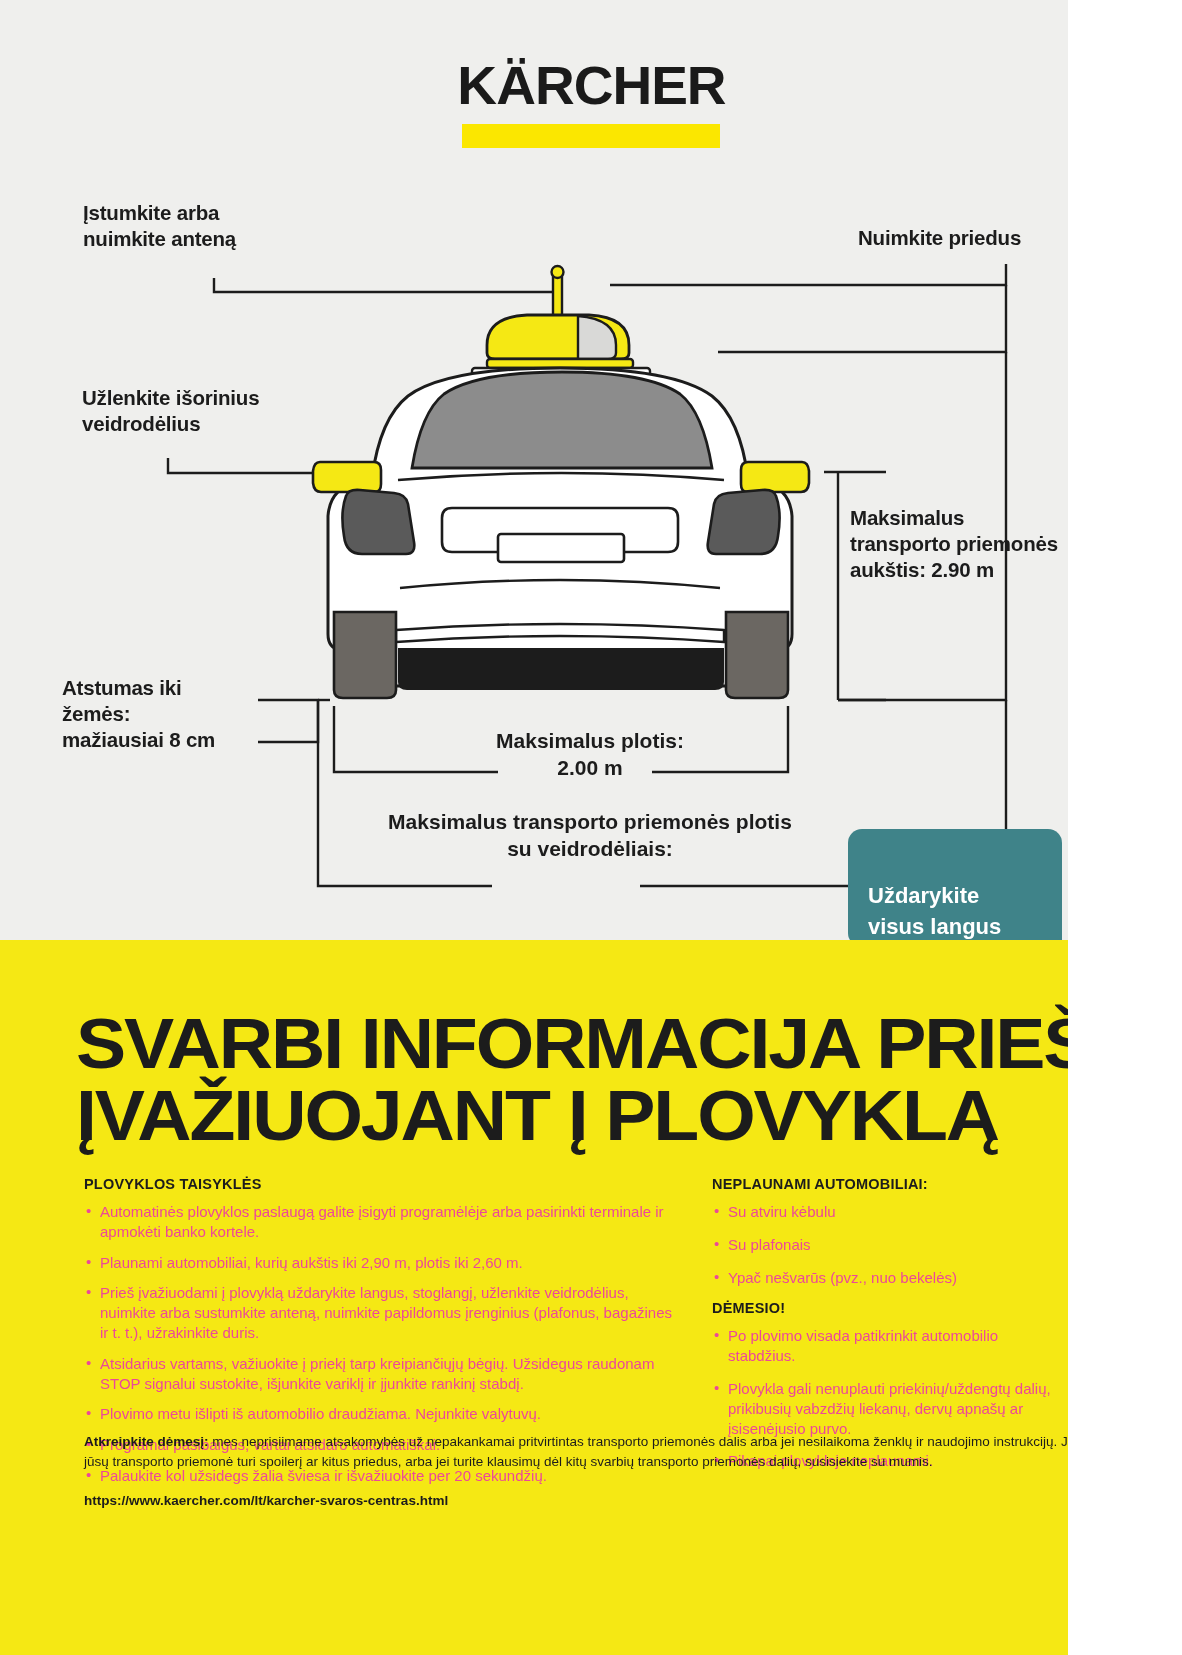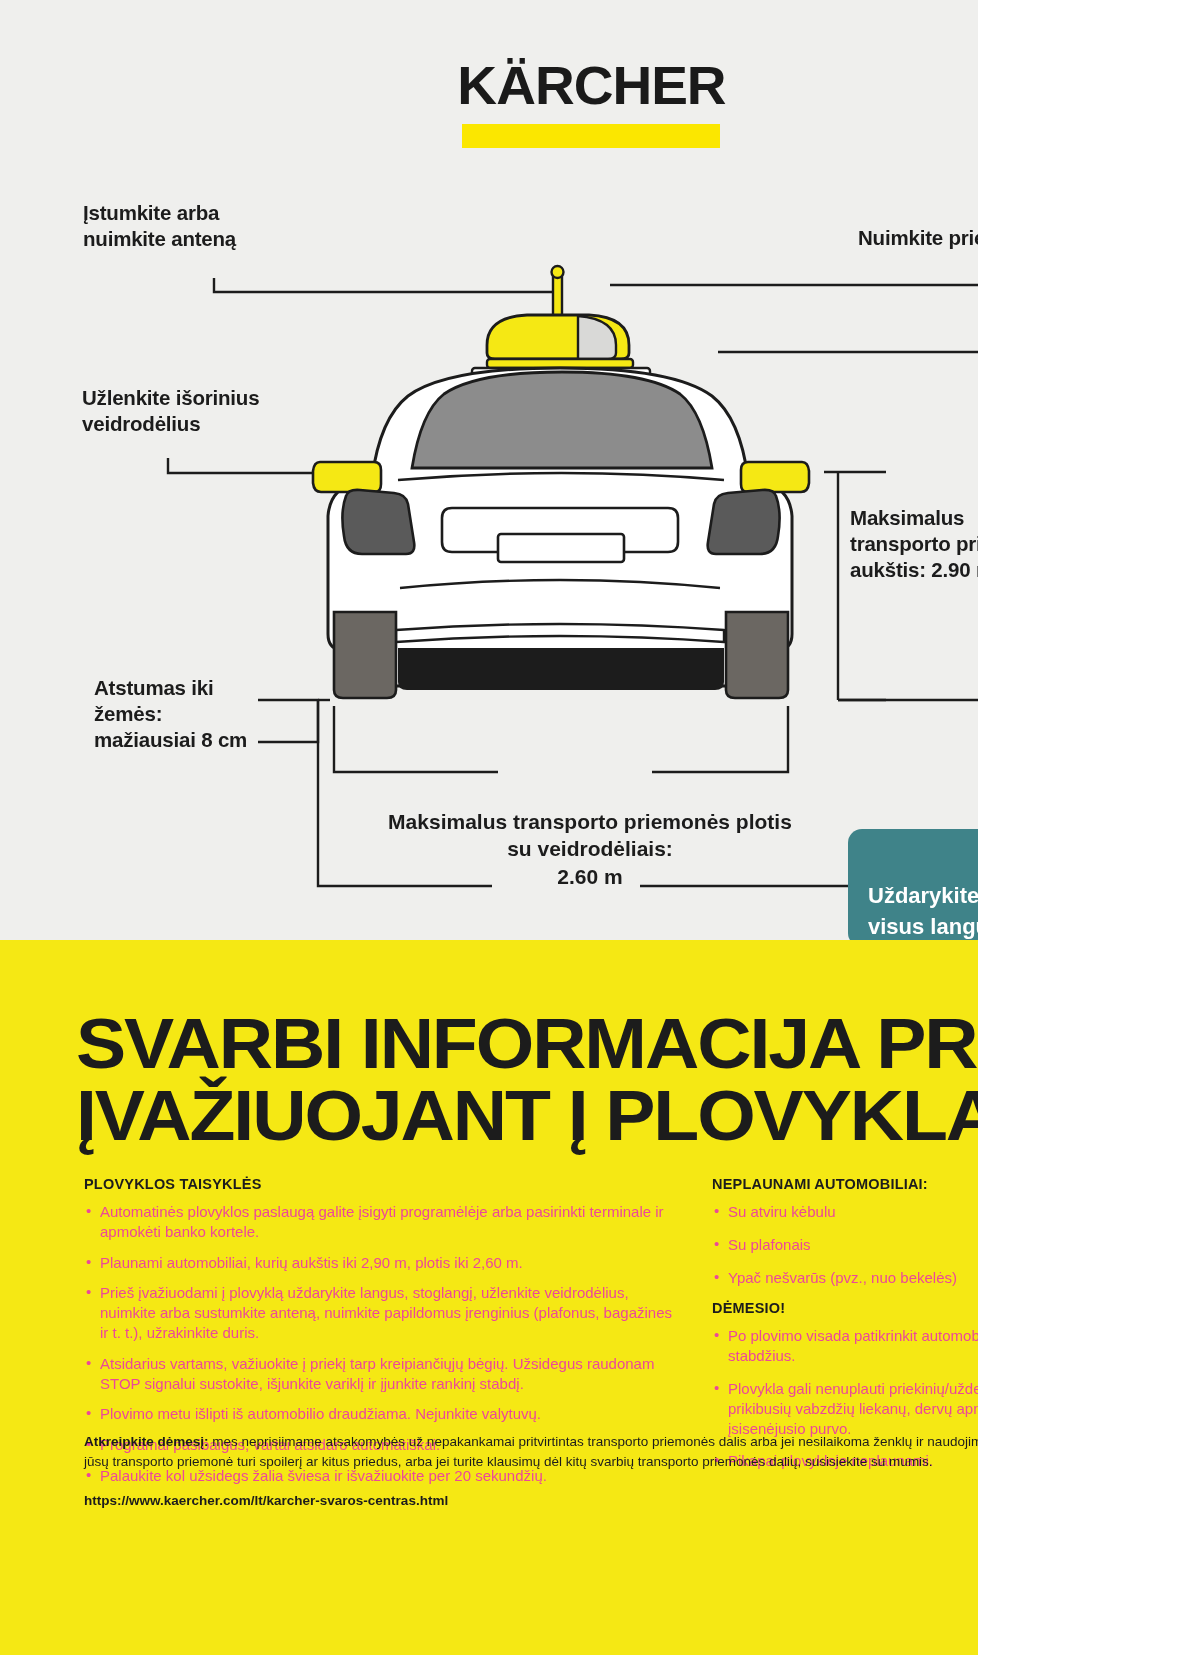--- a/index.html
+++ b/index.html
@@ -4,21 +4,21 @@
 <title>Karcher infographic</title>
 <style>
   * { box-sizing: border-box; margin: 0; padding: 0; }
   html, body {
     width: 1182px; height: 1655px;
     font-family: "Liberation Sans", sans-serif;
     background: #ffffff;
   }
   #page {
     position: relative;
-    width: 978px; height: 1655px;
+    width: 1068px; height: 1655px;
     overflow: hidden;
   }
 
   
   .top-panel {
     position: absolute; left: 0; top: 0;
     width: 1182px; height: 940px;
     background: #efefed;
   }
 
@@ -52,21 +52,21 @@
     font-weight: bold;
     font-size: 20.5px;
     line-height: 1.28;
     color: #1c1c1c;
     letter-spacing: -0.2px;
   }
   .c-antenna   { left: 83px;  top: 200px; width: 300px; }
   .c-accessor  { left: 858px; top: 225px; width: 300px; }
   .c-mirrors   { left: 82px;  top: 385px; width: 300px; }
   .c-height    { left: 850px; top: 505px; width: 300px; }
-  .c-ground    { left: 62px;  top: 675px; width: 260px; margin-left: 32px; }
+  .c-ground    { left: 62px;  top: 675px; width: 260px; }
 
   .dim-label {
     position: absolute;
     font-weight: bold;
     font-size: 21px;
     line-height: 1.3;
     color: #1c1c1c;
     text-align: center;
   }
   .d-width  { left: 360px; top: 727px; width: 460px; }
@@ -282,25 +282,28 @@
   <div class="callout c-accessor" style="white-space: pre-line;">Nuimkite priedus</div>
 
   <div class="callout c-height" style="white-space: pre-line;">Maksimalus
 transporto priemonės
 aukštis: 2.90 m</div>
 
   <div class="callout c-ground" style="white-space: pre-line;">Atstumas iki
 žemės:
 mažiausiai 8 cm</div>
 
+  <div class="dim-label d-width">
+    <div>Maksimalus plotis:</div>
+    <div>2.00 m</div>
+  </div>
 
   <div class="dim-label d-wmirr">
     <div style="white-space: pre-line;">Maksimalus transporto priemonės plotis
 su veidrodėliais:</div>
-    <div>2.60 m</div>
   </div>
 
   <div class="bubble"></div>
   <div class="bubble-tail"></div>
   <div class="bubble-text" style="white-space: pre-line;">Uždarykite
 visus langus
 ir angas.</div>
 
   <div class="yellow-panel"></div>
 

